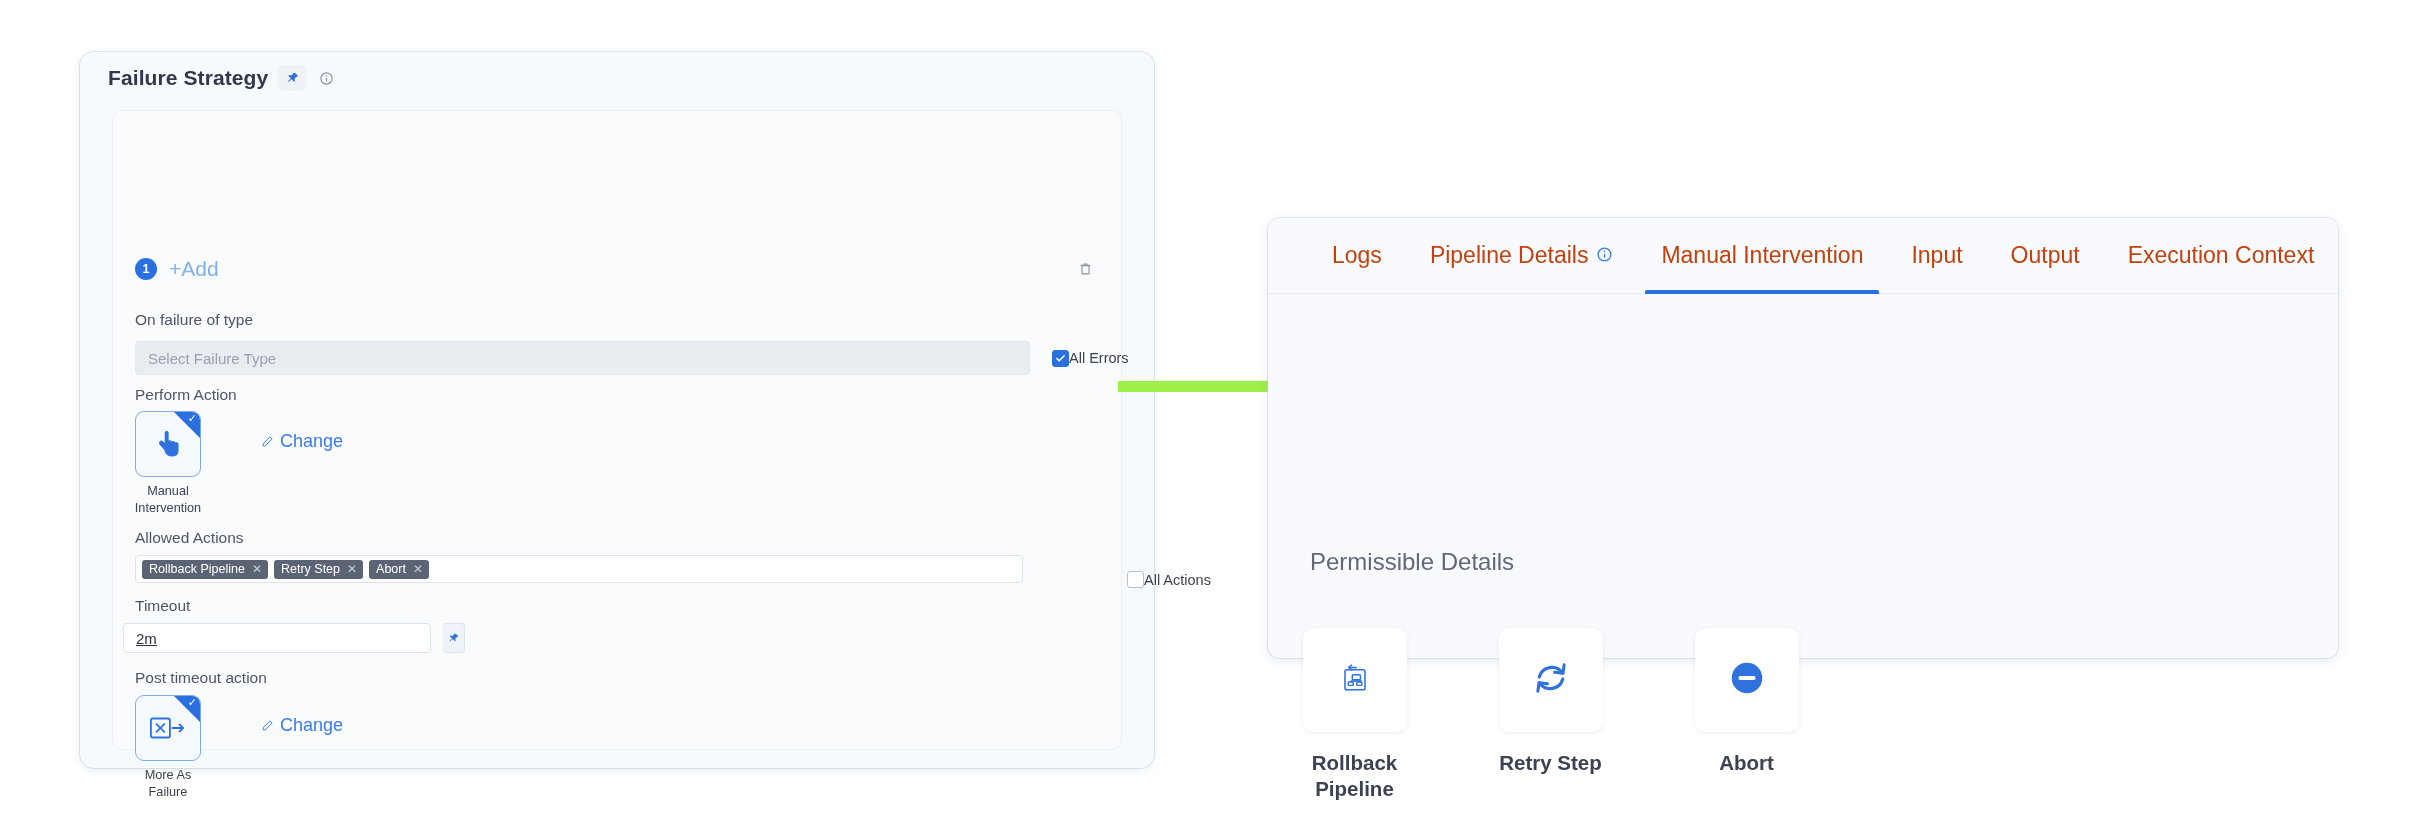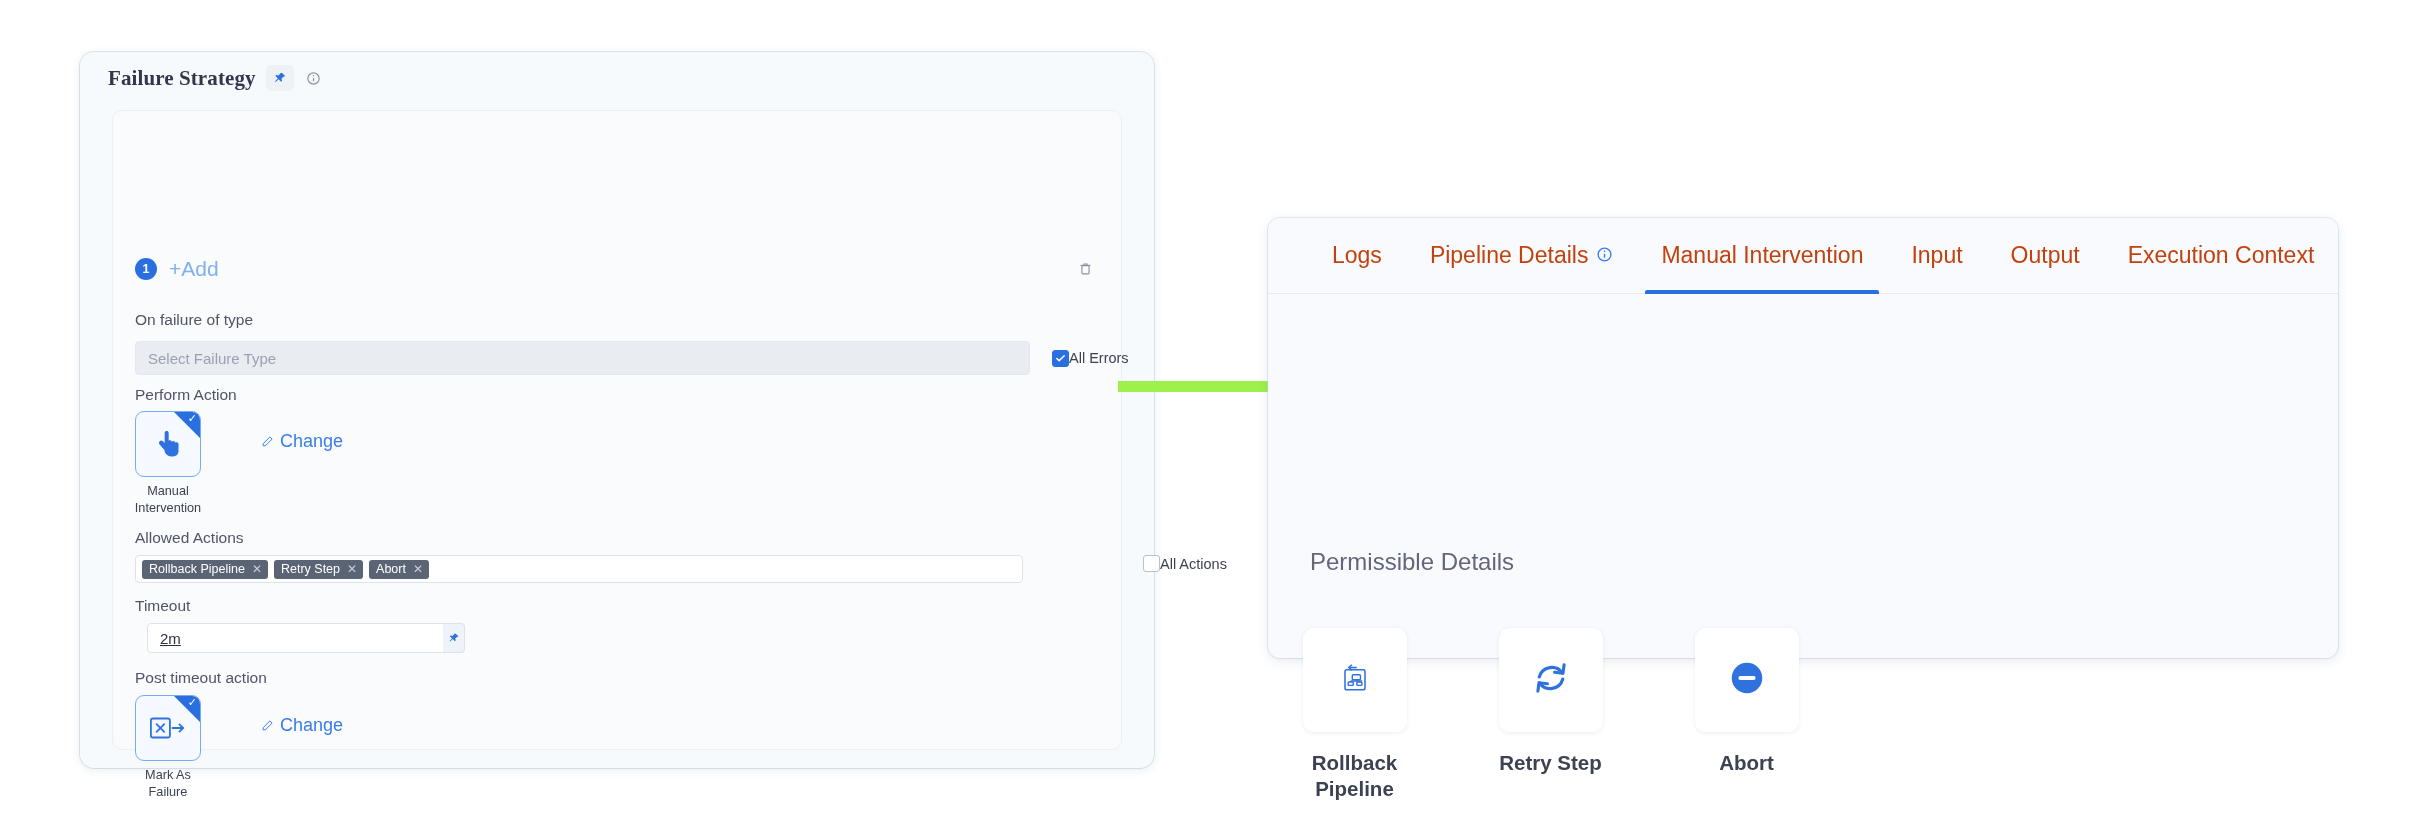--- a/index.html
+++ b/index.html
@@ -18,21 +18,21 @@
     width: 1074px; height: 716px;
     background: #f6fafc;
     border-radius: 14px;
     box-shadow: 0 2px 10px rgba(40,60,90,.10), 0 0 0 1px rgba(200,215,228,.55);
   }
   .fs-head {
     height: 52px; display: flex; align-items: center;
     padding: 0 0 0 28px; gap: 10px;
   }
   .fs-title {
-    font-size: 21px; font-weight: bold; color: #33374d; letter-spacing: .1px; font-family: Liberation Serif, serif;
+    font-size: 21px; font-weight: bold; color: #33374d; letter-spacing: .1px;
   }
   .pin-btn {
     width: 28px; height: 26px; border-radius: 5px; background: #eef2f7;
     display: flex; align-items: center; justify-content: center;
     cursor: pointer;
   }
   .info-ico { width: 20px; height: 20px; display:flex; align-items:center; justify-content:center; }
 
   .fs-body {
     position: absolute; left: 32px; top: 58px;
@@ -259,27 +259,27 @@
         </span>
         <span class="tag">
           <span>Retry Step</span>
           <span class="x">✕</span>
         </span>
         <span class="tag">
           <span>Abort</span>
           <span class="x">✕</span>
         </span>
       </div>
-      <div class="chk-wrap" style="position:absolute; left:1014px; top:444px; margin-left:16px;">
+      <div class="chk-wrap" style="position:absolute; left:1014px; top:460px; margin-left:0;">
         <span class="chk"></span>
         <span class="chk-lbl">All Actions</span>
       </div>
 
       <div class="field-label" style="left:22px; top:486px;">Timeout</div>
-      <div class="timeout-input" style="left:34px; top:512px;text-decoration:underline;">2m</div>
+      <div class="timeout-input" style="left:10px; top:512px;text-decoration:underline;">2m</div>
       <div class="timeout-pin" style="left:330px; top:512px;">
         <svg width="13" height="13" viewBox="0 0 24 24" fill="#2f72de">
           <path d="M16.2 3.1l4.7 4.7-1.5 1.5-1-.3-3.2 3.2.9 3.6-1.4 1.4-4.2-4.2-4.6 4.6-1.1-1.1 4.6-4.6-4.2-4.2L6.6 6.3l3.6.9 3.2-3.2-.3-1z"></path>
         </svg>
       </div>
 
       <div class="field-label" style="left:22px; top:558px;">Post timeout action</div>
       <div class="act-card" style="left:22px; top:584px;">
         <span class="glyph">
           <svg width="38" height="26" viewBox="0 0 40 26" fill="none" stroke="#2f72de" stroke-width="1.9">
@@ -287,21 +287,21 @@
             <line x1="7.5" y1="8.5" x2="16.5" y2="17.5"></line>
             <line x1="16.5" y1="8.5" x2="7.5" y2="17.5"></line>
             <line x1="24" y1="13" x2="36" y2="13"></line>
             <polyline points="31.5 8.6 36 13 31.5 17.4"></polyline>
           </svg>
         </span>
         <span class="ribbon"></span>
         <span class="ribbon-check">✓</span>
       </div>
       <div class="act-cap" style="left:15px; top:656px;">
-        <div>Mark As</div>
+        <div>More As</div>
         <div>Failure</div>
       </div>
       <div class="change-link" style="left:148px; top:604px;">
         <svg width="13" height="13" viewBox="0 0 24 24" fill="none" stroke="#3b7ce8" stroke-width="1.8">
             <path d="M16.5 3.5l4 4L8 20H4v-4z"></path>
           </svg>
         <span>Change</span>
       </div>
 
     </div>

